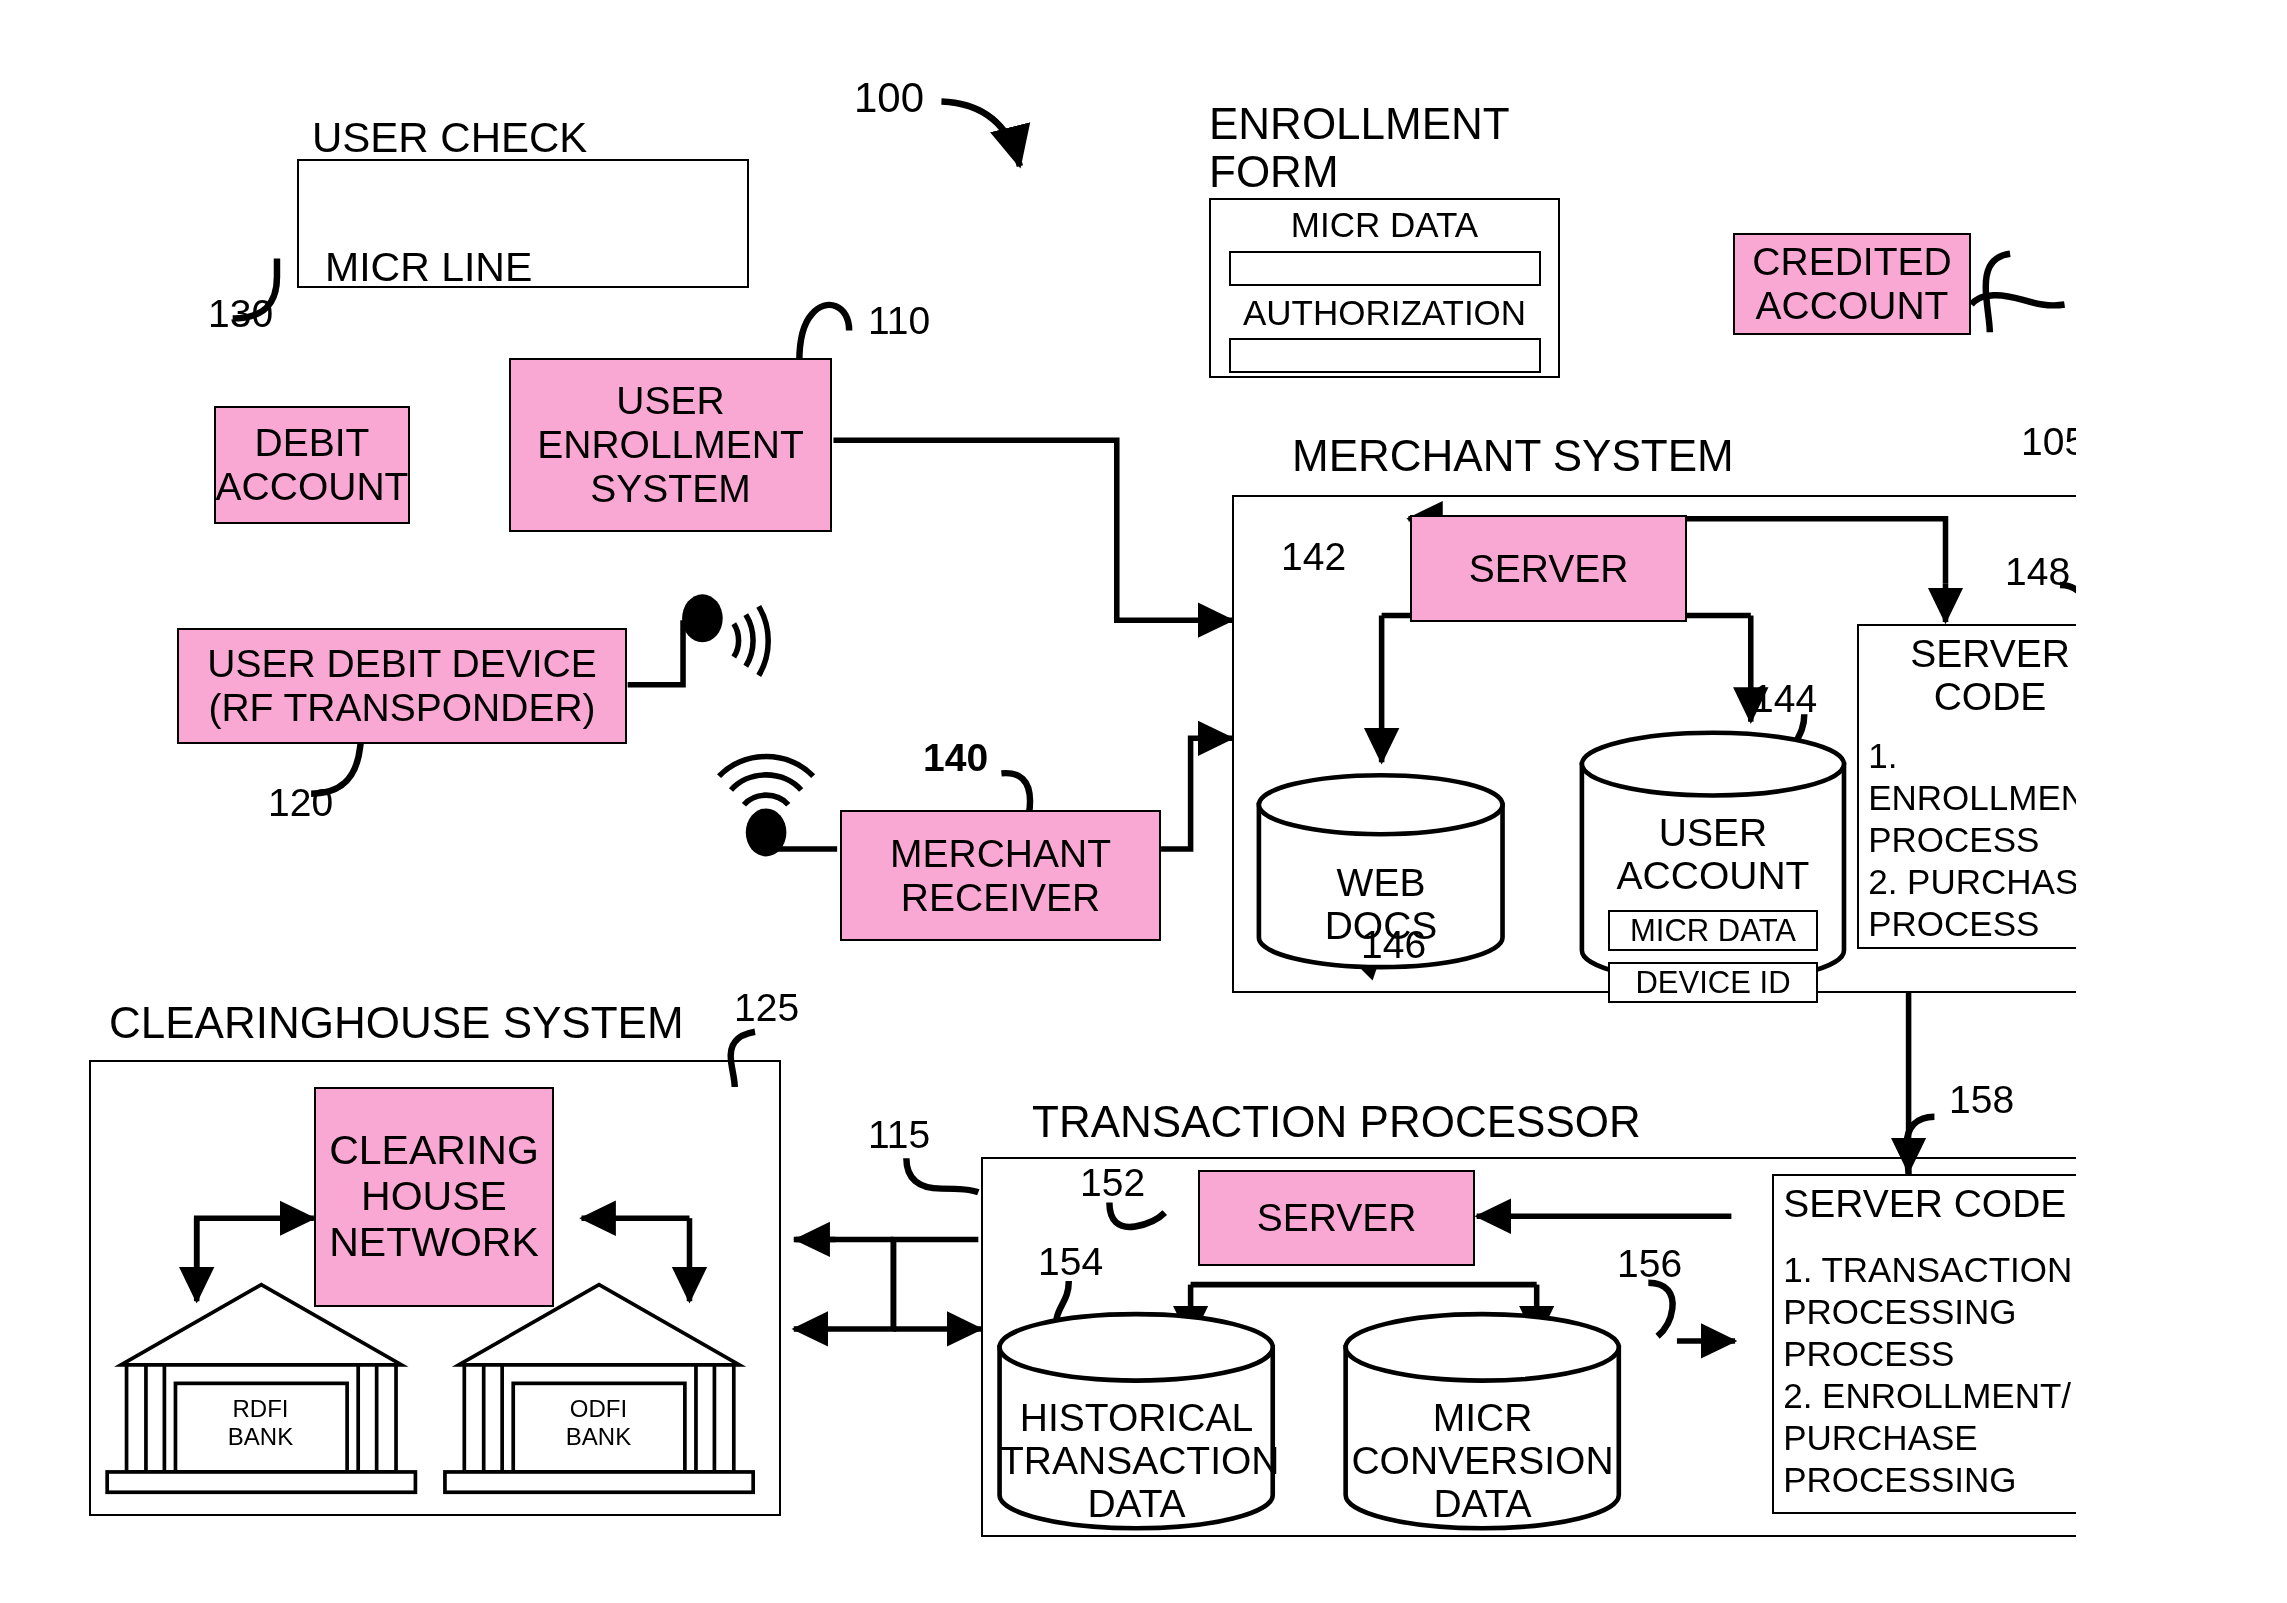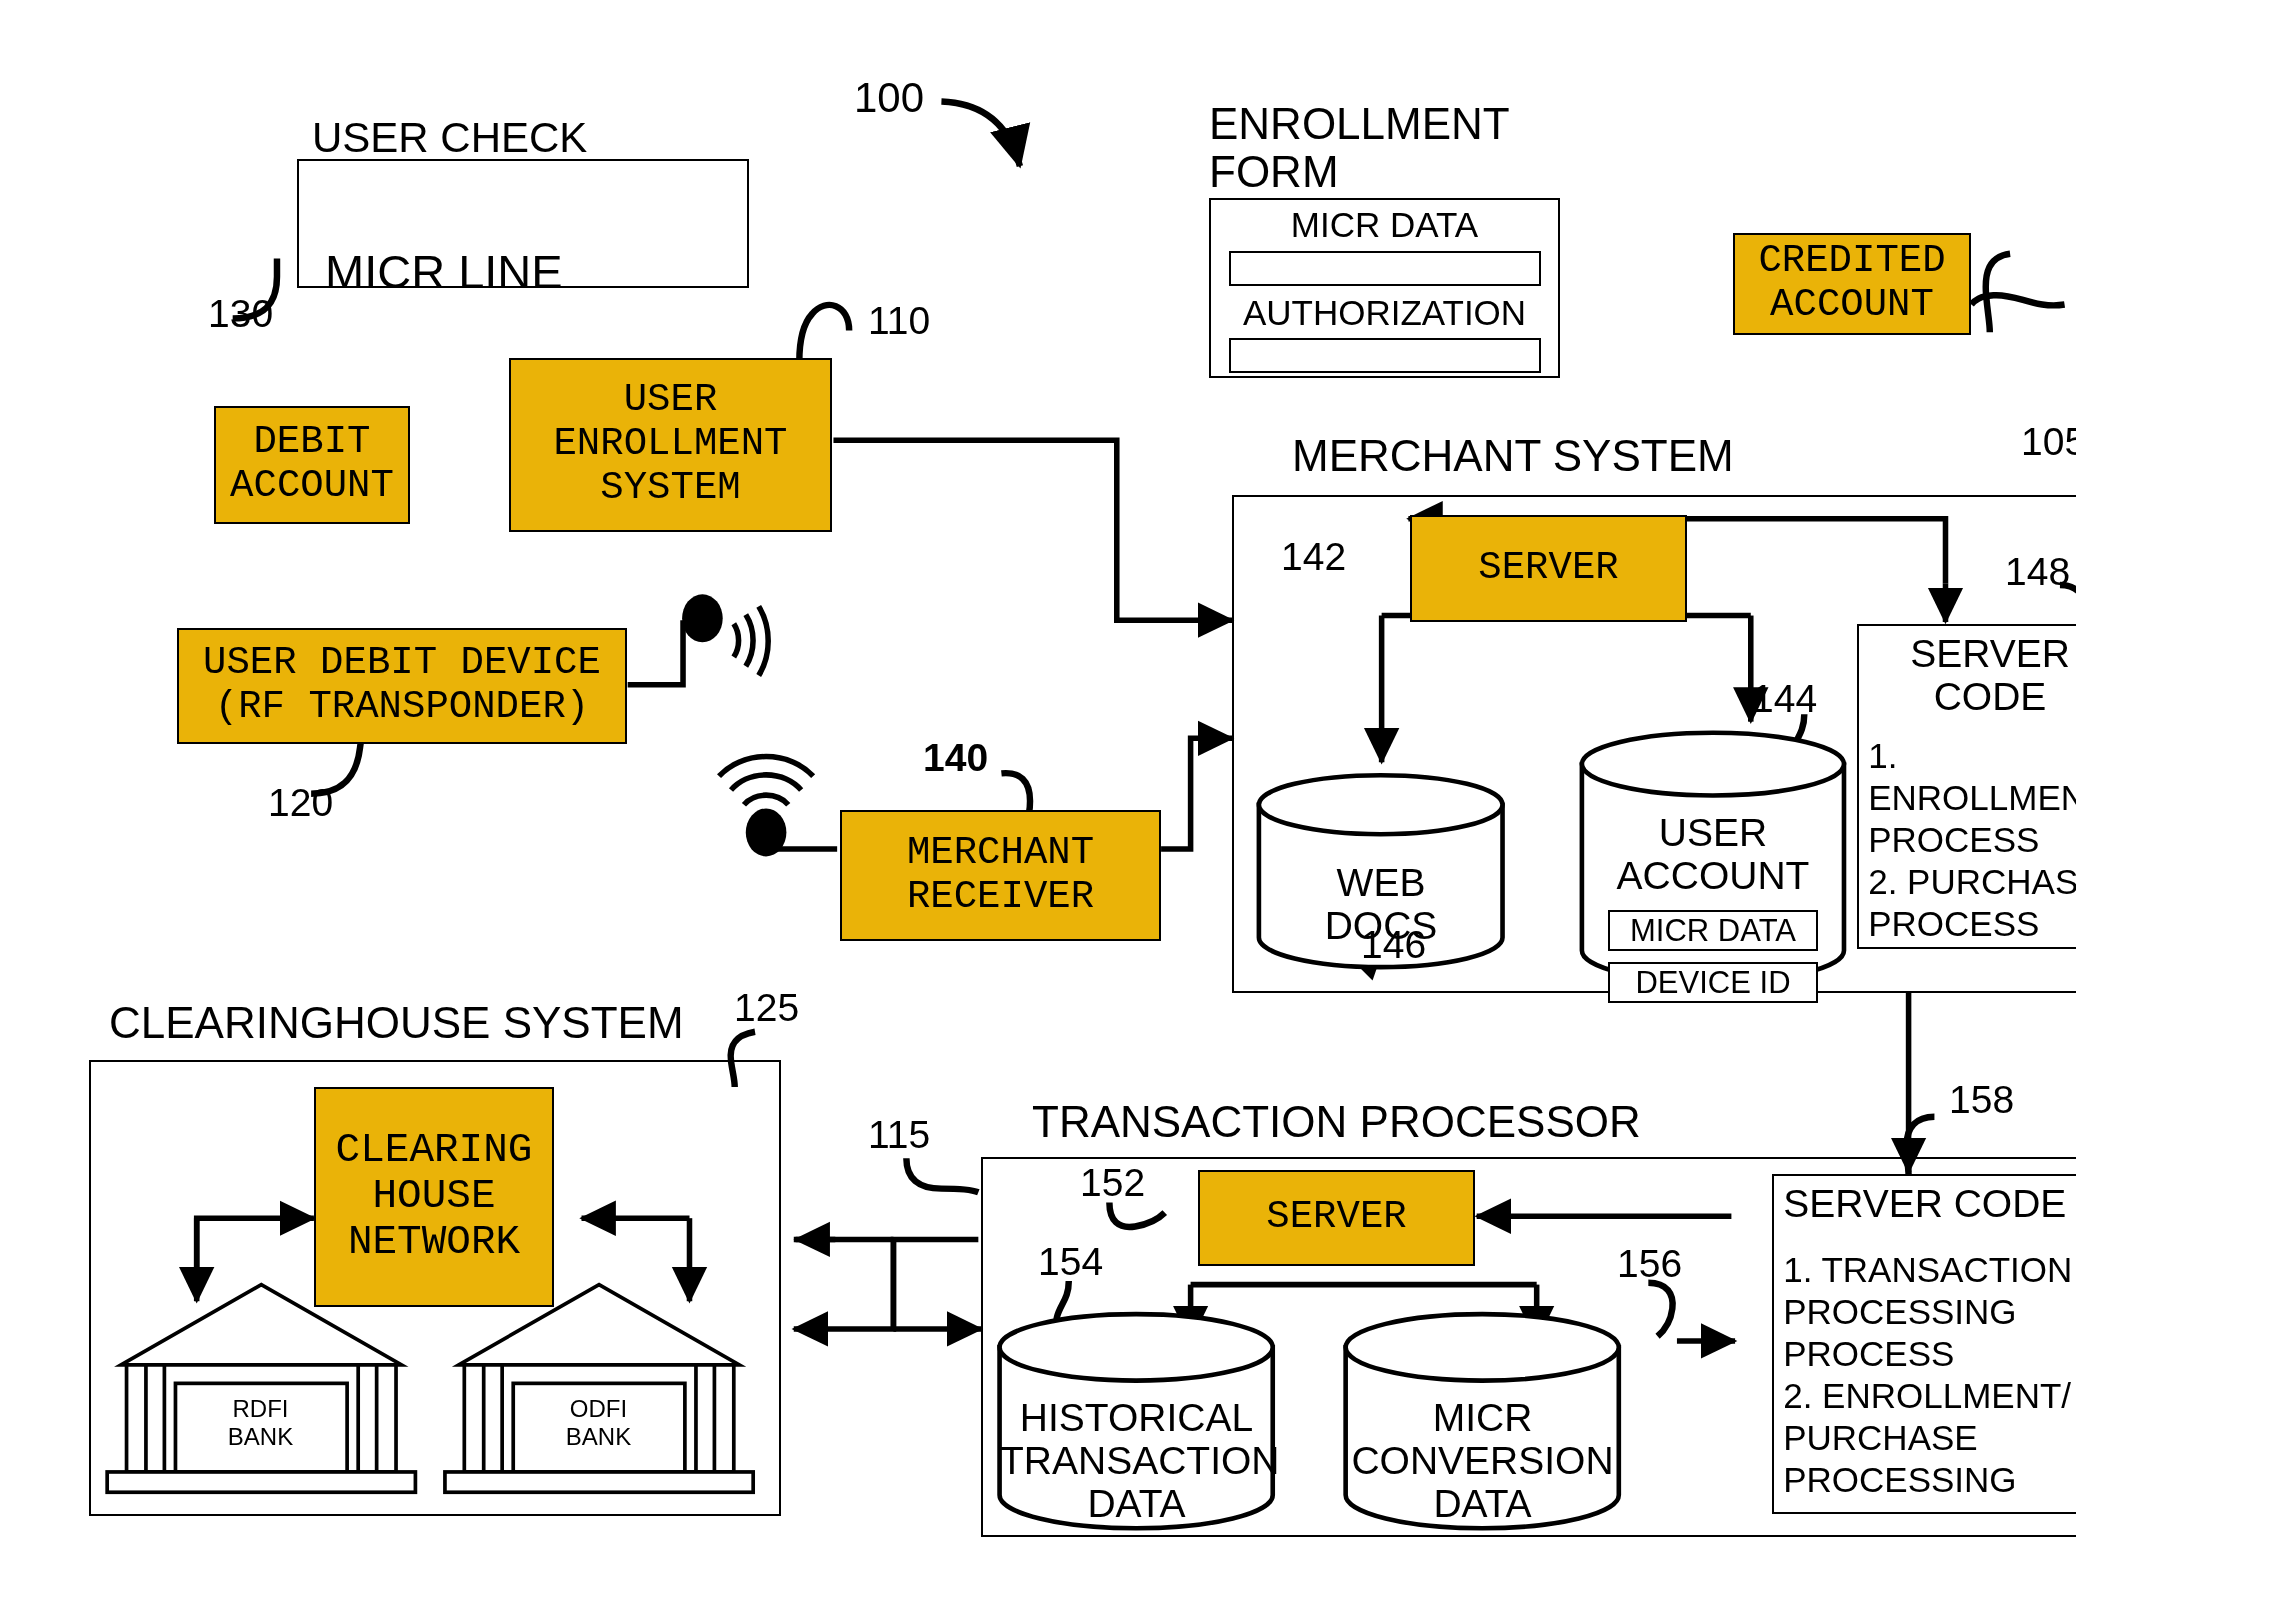--- a/index.html
+++ b/index.html
@@ -31,30 +31,29 @@
   .cap {
     position: absolute;
     font-size: 39px;
     white-space: pre;
     line-height: 1.1;
   }
   
   .box {
     position: absolute;
     border: 2.8px solid #000;
-    background: #eab308;
+    background: #f9a8d4;
     box-sizing: border-box;
     display: flex;
     align-items: center;
     justify-content: center;
     text-align: center;
     font-size: 39px;
     line-height: 1.12;
     white-space: pre-line;
-    font-family: Liberation Mono, monospace;
   }
   .container-box {
     position: absolute;
     border: 2.8px solid #000;
     background: transparent;
     box-sizing: border-box;
   }
   .code-box {
     position: absolute;
     border: 2.8px solid #000;
@@ -288,21 +287,21 @@
       <rect x="556" y="1499" width="186" height="96"></rect>
       <path d="M524,1479 L524,1595 M544,1479 L544,1595 M754,1479 L754,1595 M774,1479 L774,1595"></path>
       <rect x="482" y="1595" width="334" height="22"></rect>
     </g>
   </svg>
 
   <div class="ref" style="left:854px; top:74px; font-size:42px;">100</div>
 
   <div class="cap" style="left:312px; top:115px; font-size:42px;">USER CHECK</div>
   <div class="check-box" style="left:297px; top:159px; width:452px; height:129px;"></div>
-  <div class="micr-text" style="left:325px; top:244px; font-size:47px;">MICR LINE</div>
+  <div class="micr-text" style="left:325px; top:244px; font-size:41px;">MICR LINE</div>
 
   <div class="cap" style="left:1209px; top:100px; font-size:44px;">ENROLLMENT
 FORM</div>
   <div class="container-box" style="left:1209px; top:198px; width:351px; height:180px;"></div>
   <div class="ef-label" style="left:1209px; top:205px; width:351px;">MICR DATA</div>
   <div class="ef-field" style="left:1229px; top:251px; width:312px; height:35px;"></div>
   <div class="ef-label" style="left:1209px; top:293px; width:351px;">AUTHORIZATION</div>
   <div class="ef-field" style="left:1229px; top:338px; width:312px; height:35px;"></div>
 
   <div class="box" style="left:1733px; top:233px; width:238px; height:102px;">CREDITED

